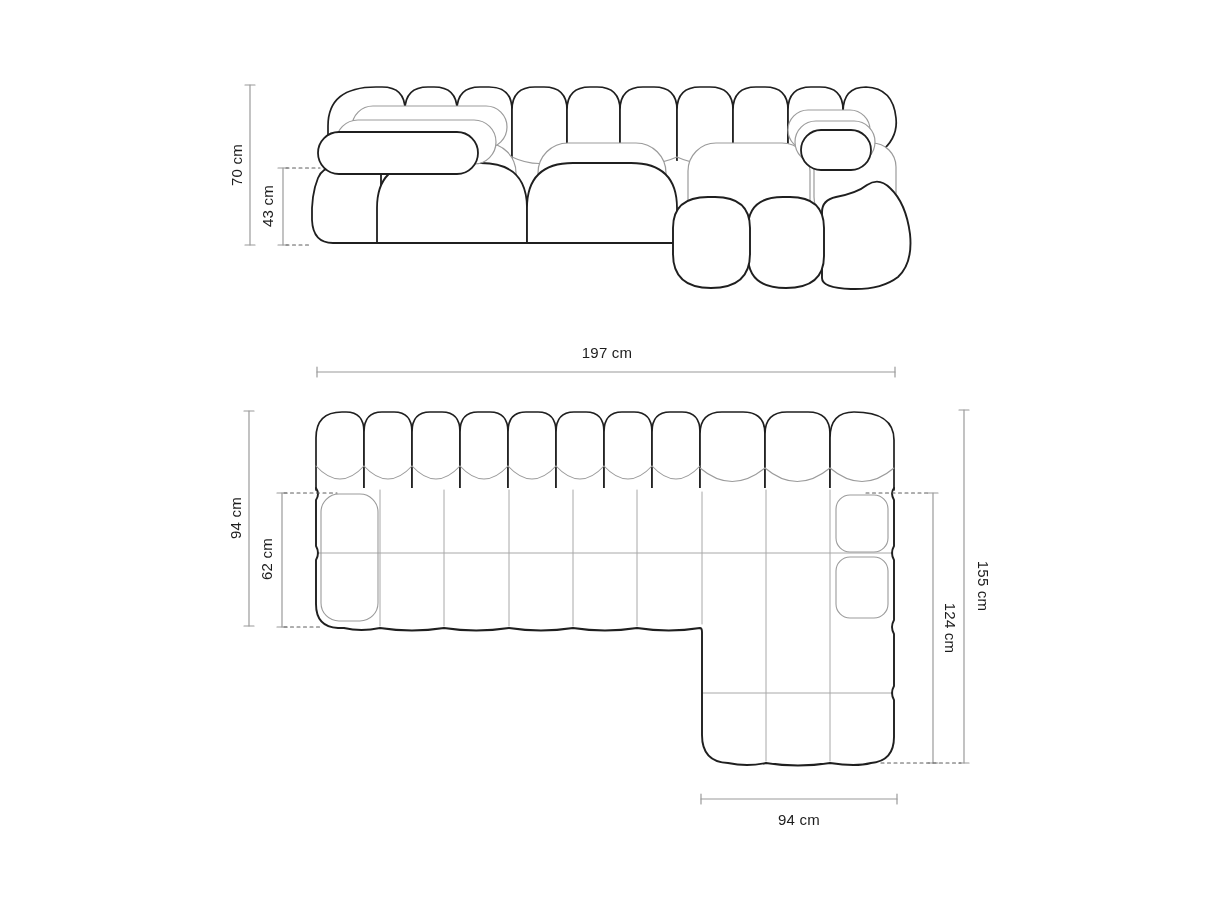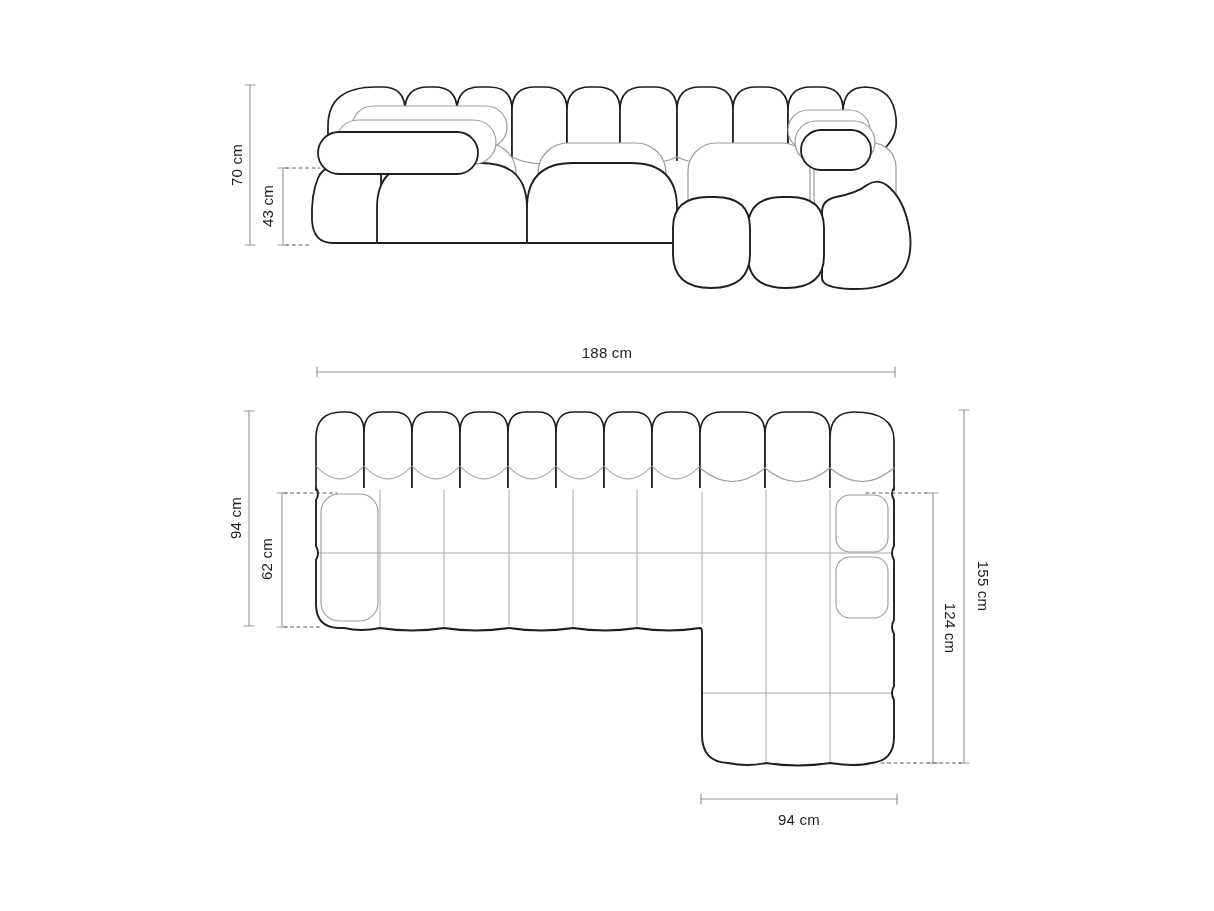--- a/index.html
+++ b/index.html
@@ -210,20 +210,20 @@
         <path d="M284,493 H337"></path>
         <path d="M284,627 H322"></path>
         <path d="M866,493 H930"></path>
         <path d="M881,763 H961"></path>
       </g>
     </g>
   </svg>
 
   <div class="dim-label rot-ccw lbl-front-height">70 cm</div>
   <div class="dim-label rot-ccw lbl-front-seat-height">43 cm</div>
-  <div class="dim-label lbl-plan-width">188 cm</div>
+  <div class="dim-label lbl-plan-width">197 cm</div>
   <div class="dim-label rot-ccw lbl-plan-depth">94 cm</div>
   <div class="dim-label rot-ccw lbl-plan-seat-depth">62 cm</div>
   <div class="dim-label rot-cw lbl-plan-right">155 cm</div>
   <div class="dim-label rot-cw lbl-plan-chaise-depth">124 cm</div>
   <div class="dim-label lbl-plan-chaise-width">94 cm</div>
 
 </div>
 
 </body></html>

